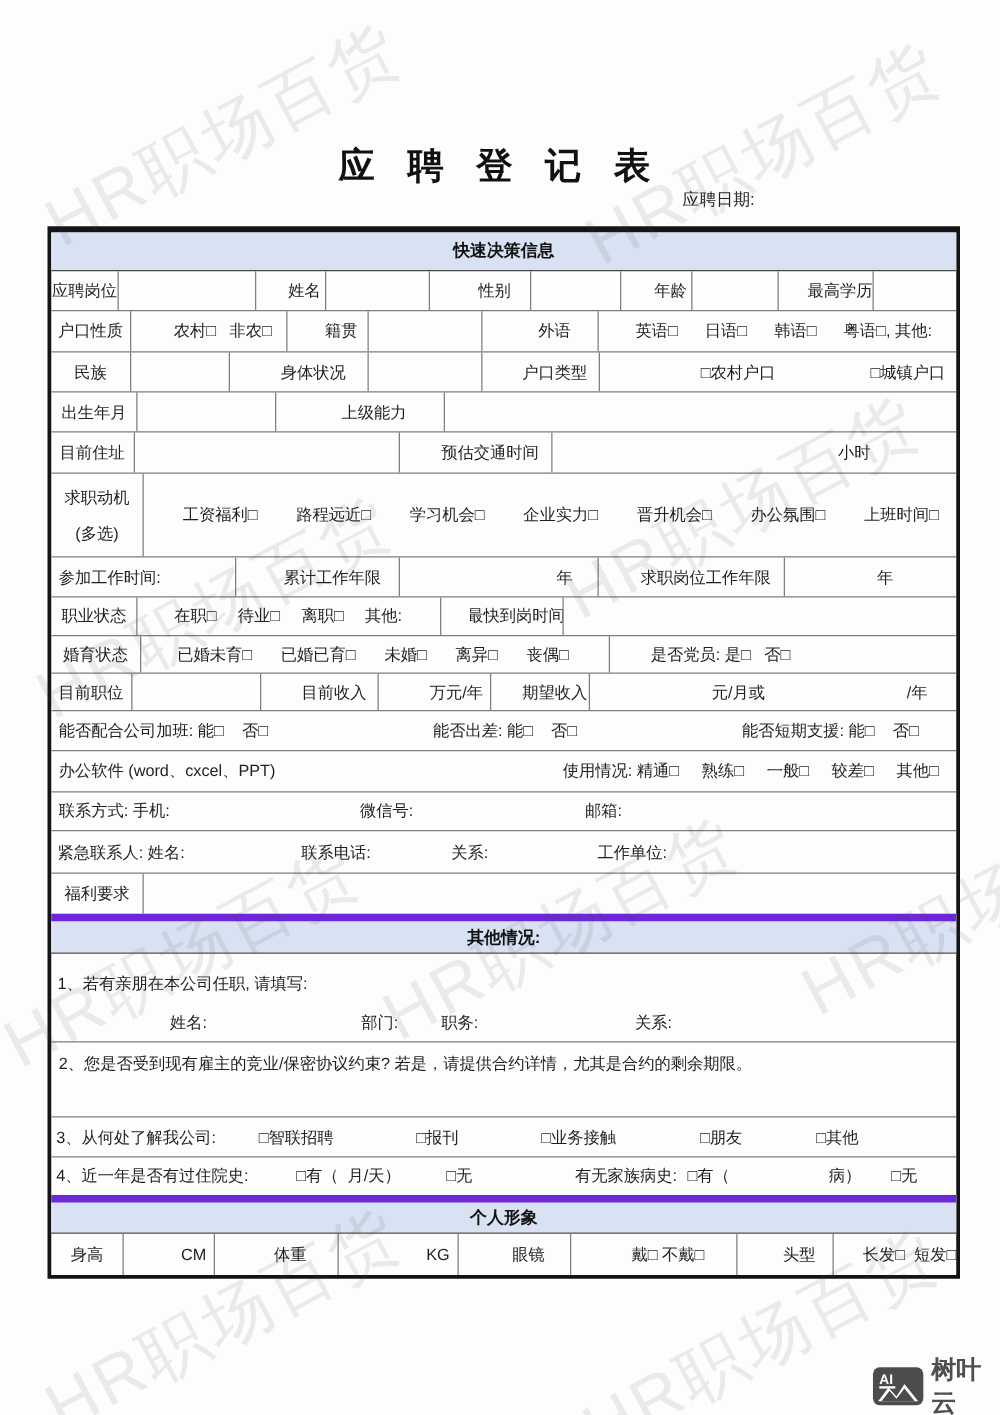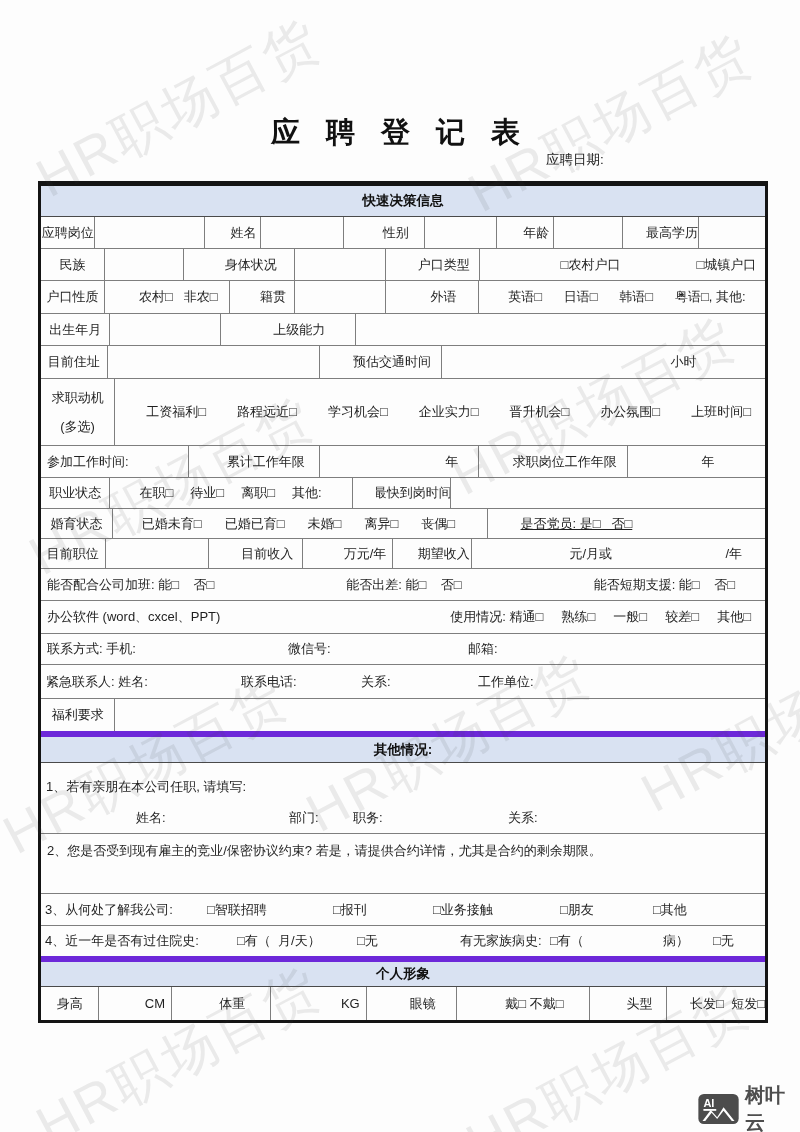--- a/index.html
+++ b/index.html
@@ -67,39 +67,39 @@
       <div class="td" style="width:6.4%;">姓名</div>
       <div class="td" style="width:11.7%;"></div>
       <div class="td" style="width:11.2%;">性别</div>
       <div class="td" style="width:9.4%;"></div>
       <div class="td" style="width:6.6%;">年龄</div>
       <div class="td" style="width:8.8%;"></div>
       <div class="td" style="width:10.4%;">最高学历</div>
       <div class="td" style="width:8.3%;"></div>
     </div>
 
+    <div class="tr" style="height:33px;">
+      <div class="td" style="width:10.5%;">户口性质</div>
+      <div class="td" style="width:16.7%;">农村□   非农□</div>
+      <div class="td" style="width:6.9%;">籍贯</div>
+      <div class="td" style="width:11.2%;"></div>
+      <div class="td" style="width:11.6%;">外语</div>
+      <div class="td l" style="width:43.1%;">英语□      日语□      韩语□      粤语□, 其他:</div>
+    </div>
+
     <div class="tr" style="height:32px;">
       <div class="td" style="width:10.5%;">民族</div>
       <div class="td" style="width:9.3%;"></div>
       <div class="td" style="width:14.4%;">身体状况</div>
       <div class="td" style="width:11.2%;"></div>
       <div class="td" style="width:11.6%;">户口类型</div>
       <div class="td l" style="width:43.1%;">
         <span style="margin-left:52px;">□农村户口</span>
         <span style="margin-left:76px;">□城镇户口</span>
       </div>
-    </div>
-
-    <div class="tr" style="height:33px;">
-      <div class="td" style="width:10.5%;">户口性质</div>
-      <div class="td" style="width:16.7%;">农村□   非农□</div>
-      <div class="td" style="width:6.9%;">籍贯</div>
-      <div class="td" style="width:11.2%;"></div>
-      <div class="td" style="width:11.6%;">外语</div>
-      <div class="td l" style="width:43.1%;">英语□      日语□      韩语□      粤语□, 其他:</div>
     </div>
 
     <div class="tr" style="height:32px;">
       <div class="td" style="width:10.6%;">出生年月</div>
       <div class="td" style="width:13.3%;"></div>
       <div class="td" style="width:17.1%;">上级能力</div>
       <div class="td" style="width:59.0%;"></div>
     </div>
 
     <div class="tr" style="height:33px;font-family:Liberation Serif, serif;">
@@ -149,21 +149,21 @@
 
     <div class="tr" style="height:30px;">
       <div class="td" style="width:10.6%;">婚育状态</div>
       <div class="td l" style="width:51.9%; gap:23px;">
         <span>已婚未育□</span>
         <span>已婚已育□</span>
         <span>未婚□</span>
         <span>离异□</span>
         <span>丧偶□</span>
       </div>
-      <div class="td l" style="width:37.5%; padding-left:10px;text-decoration:underline;">是否党员: 是□   否□</div>
+      <div class="td l" style="width:37.5%; padding-left:10px;">是否党员: 是□   否□</div>
     </div>
 
     <div class="tr" style="height:30px;">
       <div class="td" style="width:10.6%;">目前职位</div>
       <div class="td" style="width:13.3%;"></div>
       <div class="td" style="width:11.6%;">目前收入</div>
       <div class="td r" style="width:10.9%;">万元/年</div>
       <div class="td" style="width:9.2%;">期望收入</div>
       <div class="td rel" style="width:44.4%;">
         <span class="abs" style="left:74px;">元/月或</span>

